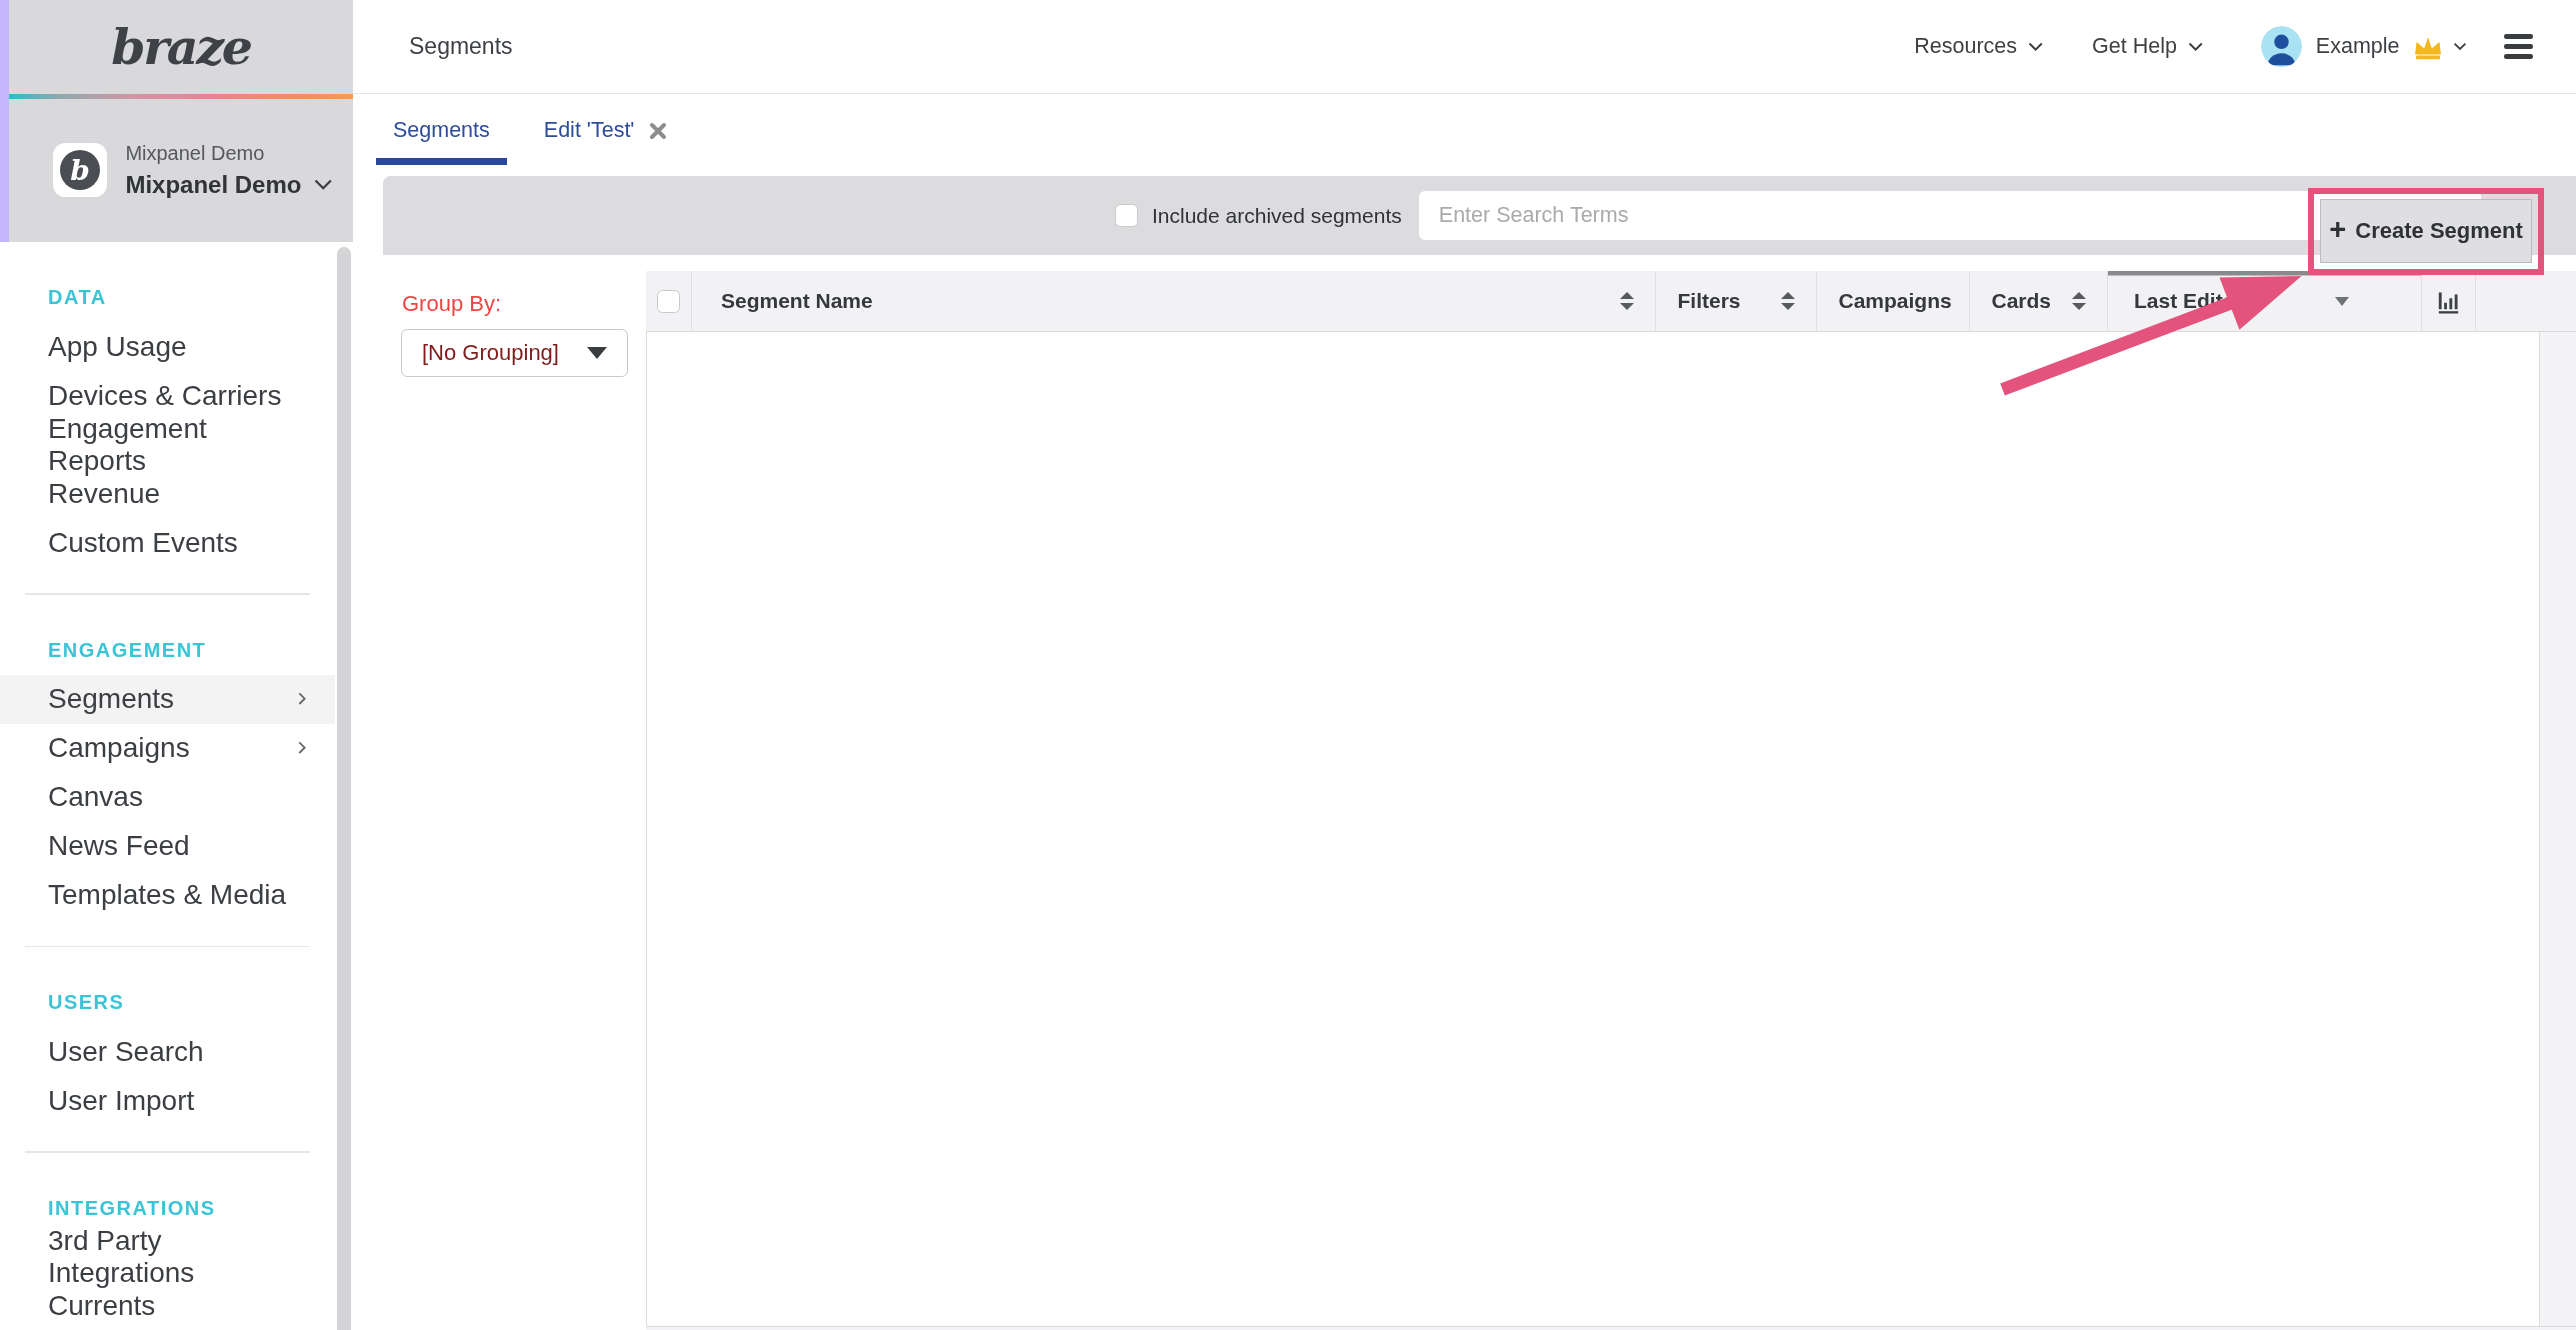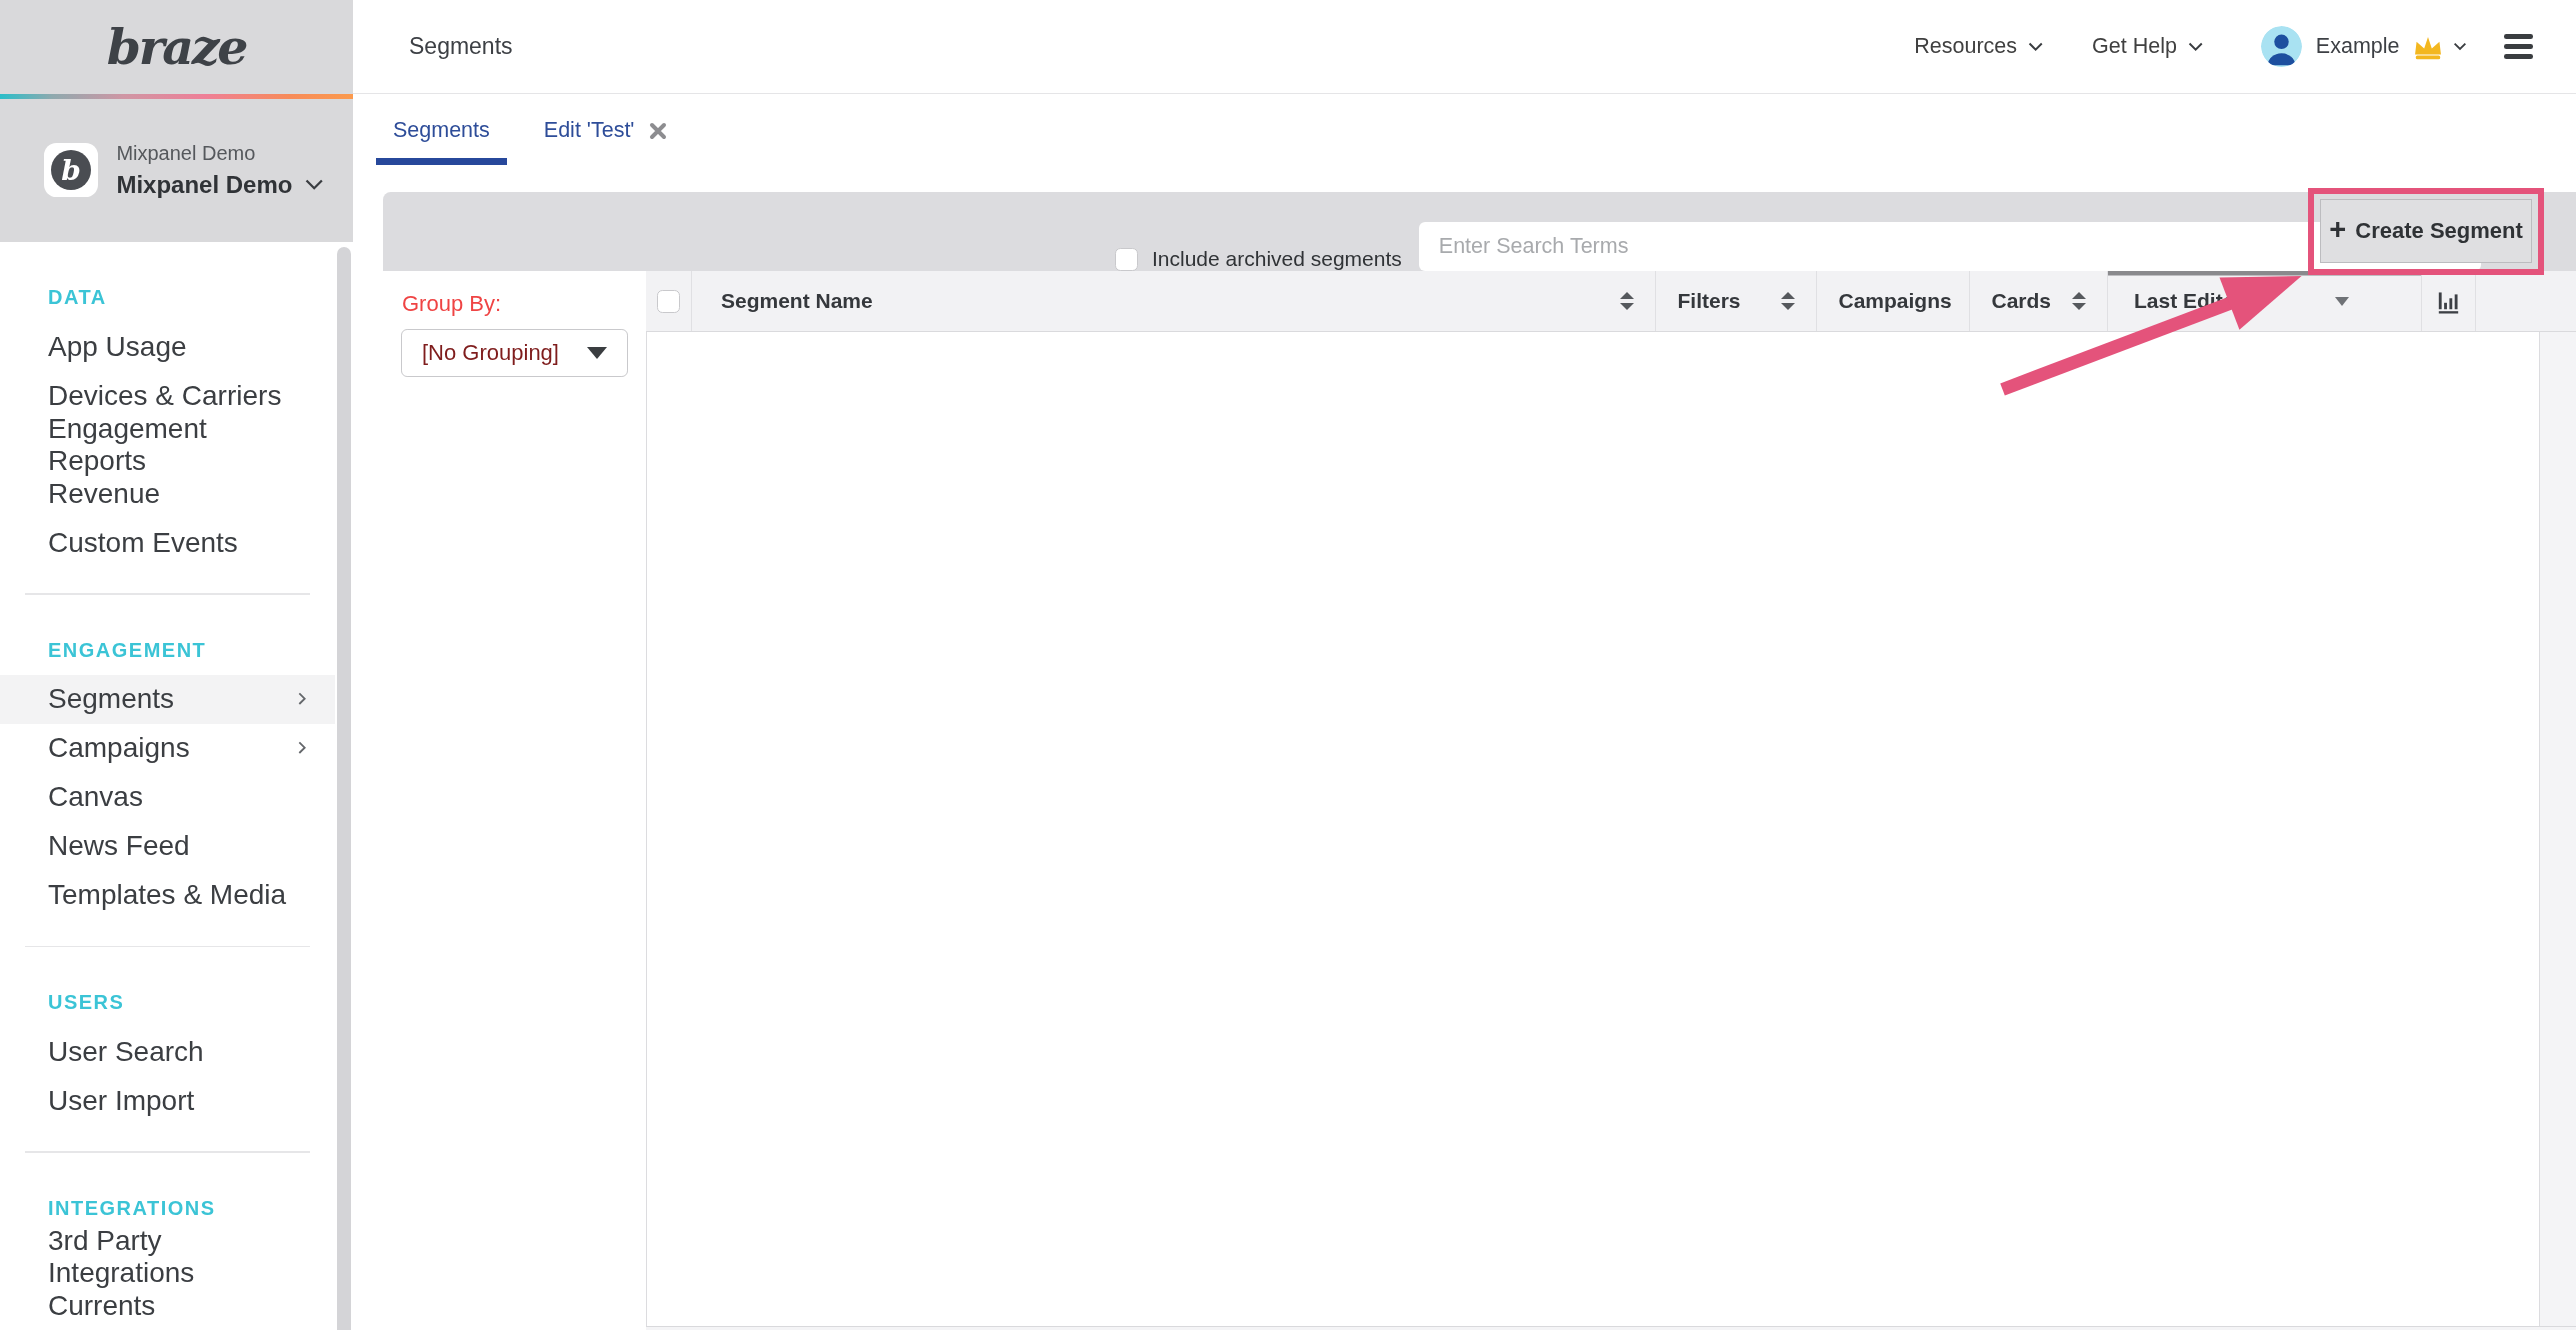--- a/index.html
+++ b/index.html
@@ -1,21 +1,21 @@
 <!DOCTYPE html>
 <html style="font-size:12.3px"><head>
 <meta charset="utf-8">
 <style>
   * { margin:0; padding:0; box-sizing:border-box; }
   html,body { width:2576px; height:1331px; overflow:hidden; background:#fff;
     font-family:"Liberation Sans", sans-serif; color:#3d4045; }
   .page { position:relative; width:2576px; height:1331px; }
 
   
-  .sidebar { position:absolute; left:0; top:0; width:353px; height:1331px; background:#5eead4; }
+  .sidebar { position:absolute; left:0; top:0; width:353px; height:1331px; background:#c4b5fd;padding-left:9px; }
   .logo-block { height:94px; background:#d9d9db; display:flex; align-items:center; justify-content:center; }
   .logo-text { font-family:"DejaVu Serif", serif; font-style:italic; font-weight:bold;
     font-size:49px; color:#3e4247; letter-spacing:-2.3px; }
   .gradient-bar { height:4.6px;
     background:linear-gradient(90deg,#2abec9 0%,#8fa9ae 15%,#cf96a4 35%,#ee7f97 58%,#f78b59 82%,#fb9a4d 100%); }
   .workspace { height:143px; background:#d9d9db; display:flex; align-items:center; padding-left:44px; }
   .ws-icon { width:54px; height:54px; background:#fff; border-radius:12.3px; display:flex;
     align-items:center; justify-content:center; flex:none; }
   .ws-icon-circle { width:40px; height:40px; background:#4a4d52; border-radius:50%; display:flex;
     align-items:center; justify-content:center; }
@@ -53,22 +53,22 @@
 
   
   .tabbar { position:absolute; left:353px; right:0; top:96px; height:69px; background:#fff;
     display:flex; align-items:center; padding-left:23px; }
   .tab { height:100%; display:flex; align-items:center; gap:14px; padding:0 17px;
     font-size:21.5px; color:#2e4d99; position:relative; cursor:pointer; }
   .tab.active::after { content:""; position:absolute; left:0; right:0; bottom:0; height:7px; background:#27489b; }
   .tab + .tab { margin-left:20px; }
 
   
-  .toolbar { position:absolute; left:383px; right:0; top:192px; height:79px; background:#dcdcdf;
-    border-top-left-radius:7.7px; display:flex; align-items:flex-end; }
+  .toolbar { position:absolute; left:383px; right:0; top:176px; height:79px; background:#dcdcdf;
+    border-top-left-radius:7.7px; display:flex; align-items:center; }
   .archived { display:flex; align-items:center; gap:14px; margin-left:732px; }
   .checkbox { width:23px; height:23px; background:#fff; border:1.5px solid #c9c9cc; border-radius:5.4px; flex:none; }
   .archived-label { font-size:21px; color:#303336; }
   .searchbox { margin-left:17px; width:1062px; height:49px; background:#fff; border-radius:6.1px;
     position:relative; display:flex; align-items:center; }
   .searchbox input { border:none; outline:none; background:transparent; width:882px; margin-left:20px;
     font-size:21.5px; color:#3d4045; font-family:"Liberation Sans", sans-serif; }
   .searchbox input::placeholder { color:#a8aaad; opacity:1; }
   .search-caret { position:absolute; right:75px; top:21.5px; width:0; height:0;
     border-left:7.7px solid transparent; border-right:7.7px solid transparent; border-top:9.2px solid #6f7276; }

